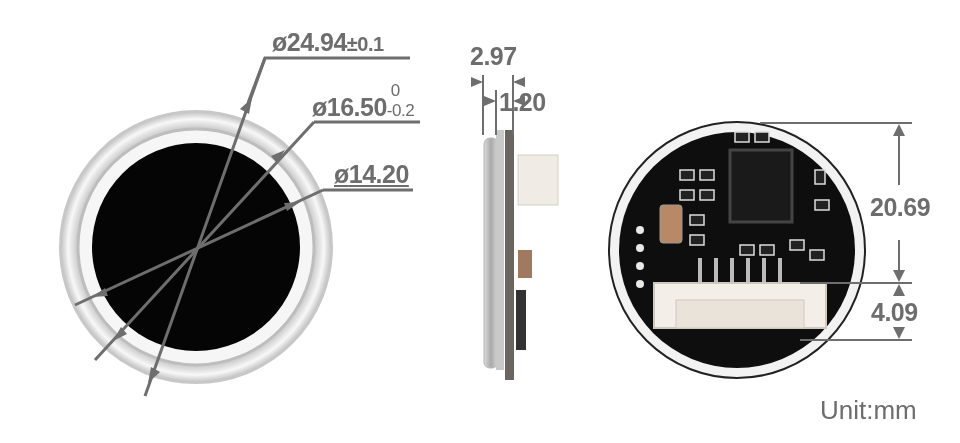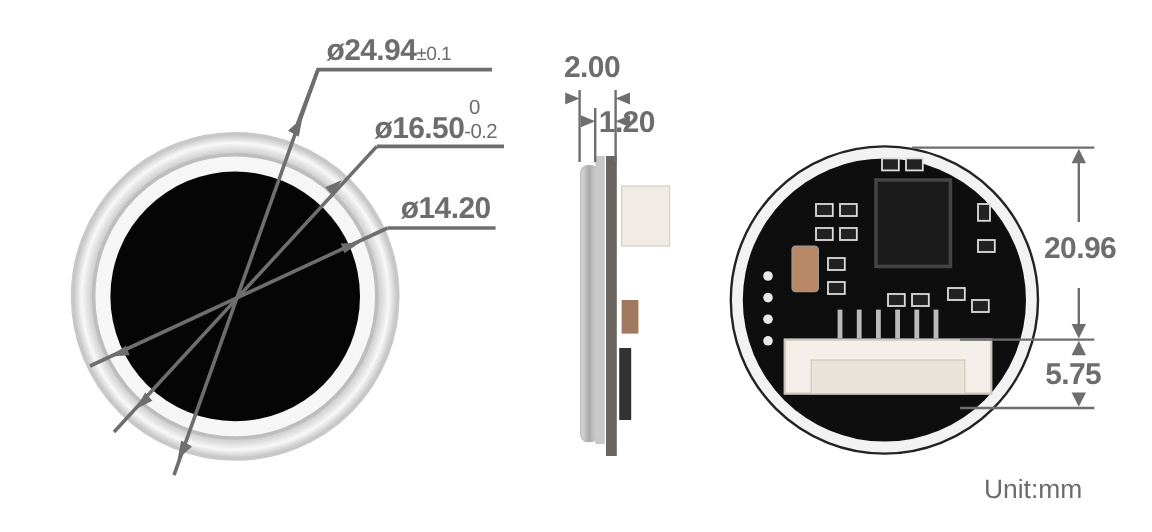--- a/index.html
+++ b/index.html
@@ -1,24 +1,24 @@
 <!DOCTYPE html>
 <html><head>
 <meta charset="utf-8">
 <style>
   html, body { margin: 0; padding: 0; background: #ffffff; }
   body { width: 960px; height: 443px; position: relative; overflow: hidden;
          font-family: "Liberation Sans", "DejaVu Sans", sans-serif; color: #6b6b6b; }
   svg { position: absolute; left: 0; top: 0; }
   .lbl { position: absolute; color: #6d6d6d; font-weight: bold; white-space: nowrap; letter-spacing: -0.5px; }
   .big { font-size: 25px; }
-  .sm { font-size: 16px; font-weight: normal; }
+  .sm { font-size: 20px; font-weight: bold; }
   .tol { position: relative; display: inline-block; font-size: 17px; font-weight: normal; }
   .tol .up { position: absolute; left: 4px; top: -20px; }
-  .unit { position: absolute; left: 820px; top: 395px; font-size: 22px; color: #6d6d6d; }
+  .unit { position: absolute; left: 820px; top: 395px; font-size: 26px; color: #6d6d6d; }
 </style>
 </head>
 <body>
 
 <svg width="960" height="443" viewBox="0 0 960 443">
   <defs>
     <radialGradient id="ringG" cx="50%" cy="50%" r="50%">
       <stop offset="78%" stop-color="#f4f4f4"></stop>
       <stop offset="88%" stop-color="#cfcfcf"></stop>
       <stop offset="94%" stop-color="#f8f8f8"></stop>
@@ -119,23 +119,23 @@
     <path d="M893 327 l6 12 l6 -12 z" fill="#6e6e6e"></path>
   </g>
 </svg>
 
 <div class="lbl big" style="left:272px;top:28px;">
   <span>ø</span><span>24.94</span><span class="sm">±0.1</span>
 </div>
 <div class="lbl big" style="left:312px;top:93px;">
   <span>ø</span><span>16.50</span><span class="tol"><span class="up">0</span><span>-0.2</span></span>
 </div>
-<div class="lbl big" style="left:334px;top:160px;">
+<div class="lbl big" style="left:334px;top:160px;text-decoration:underline;">
   <span>ø</span><span>14.20</span>
 </div>
 
-<div class="lbl big" style="left:470px;top:42px;">2.00</div>
+<div class="lbl big" style="left:470px;top:42px;">2.97</div>
 <div class="lbl big" style="left:499px;top:88px;">1.20</div>
 
-<div class="lbl big" style="left:870px;top:193px;">20.96</div>
-<div class="lbl big" style="left:871px;top:298px;">5.75</div>
+<div class="lbl big" style="left:870px;top:193px;">20.69</div>
+<div class="lbl big" style="left:871px;top:298px;">4.09</div>
 
 <div class="unit">Unit:mm</div>
 
 </body></html>

